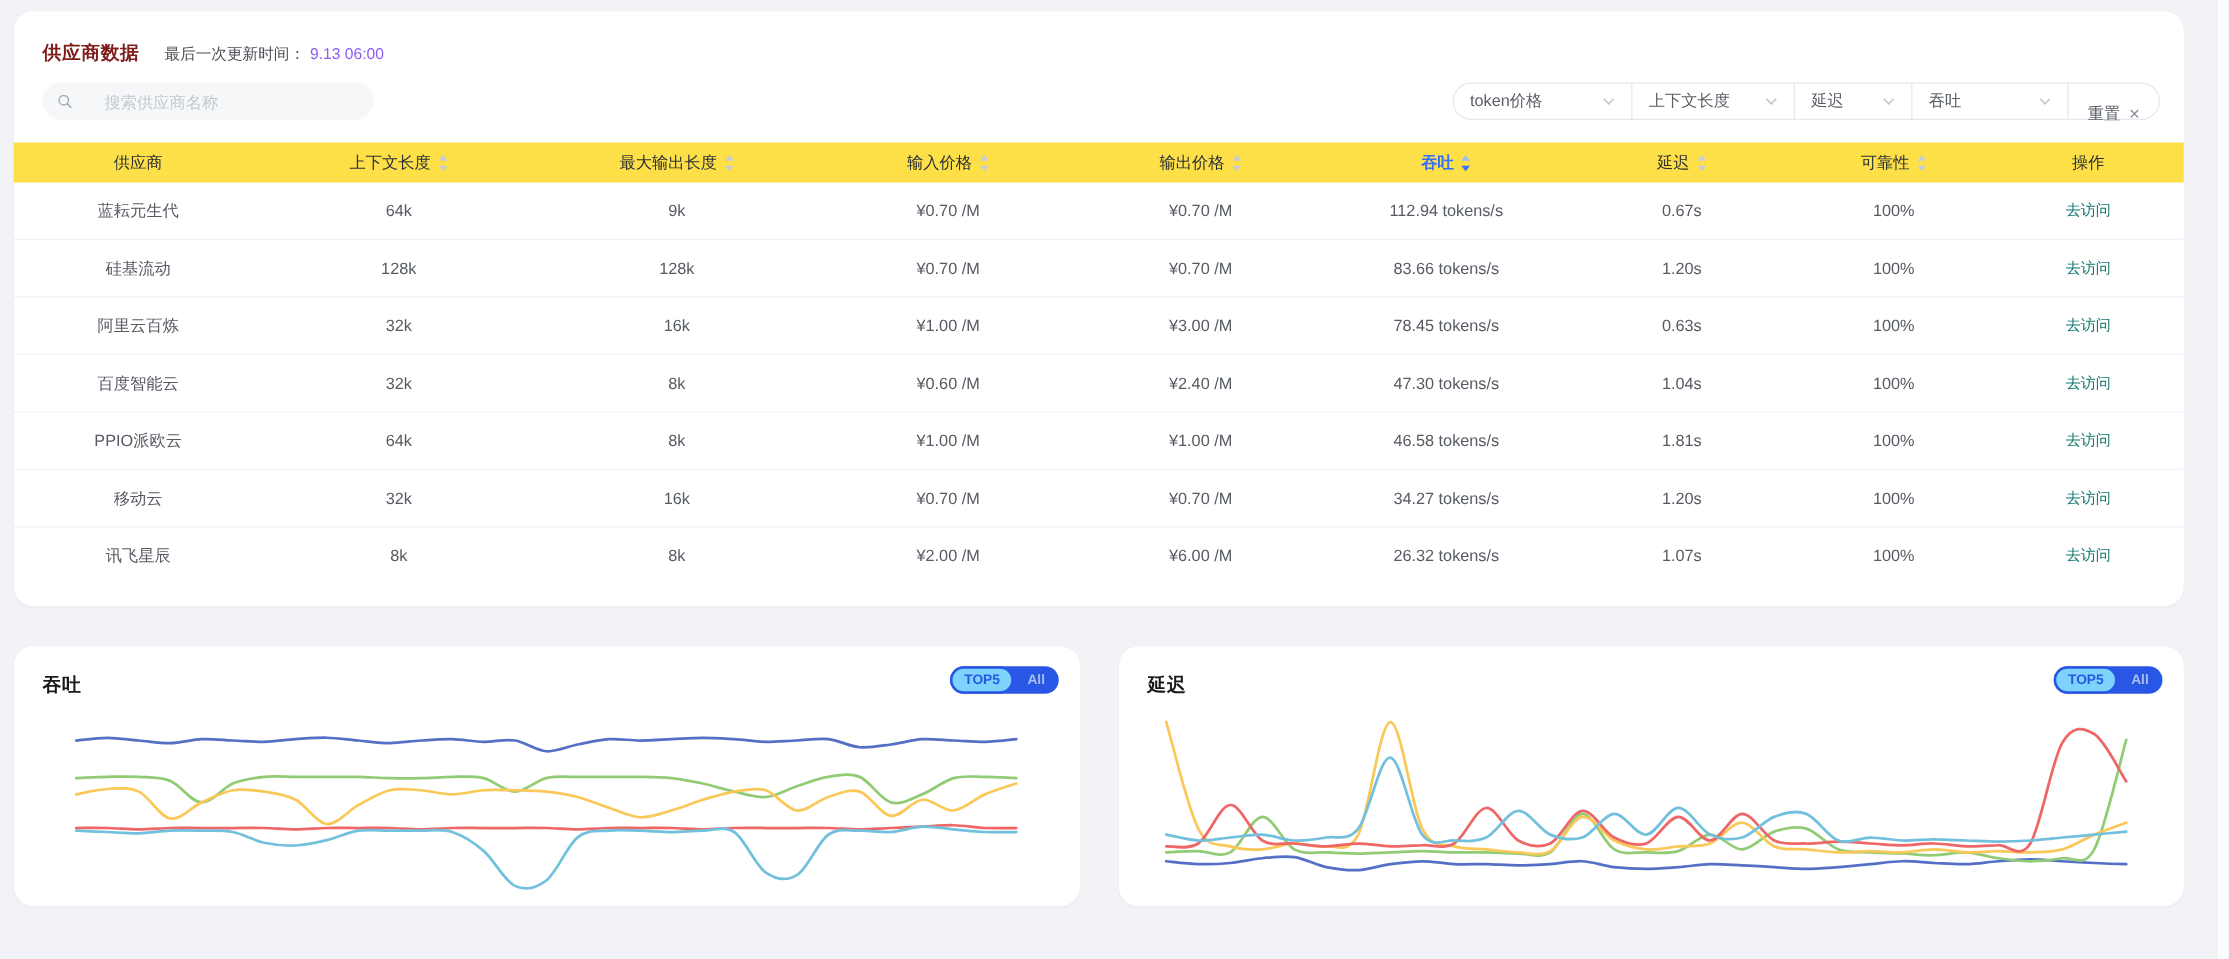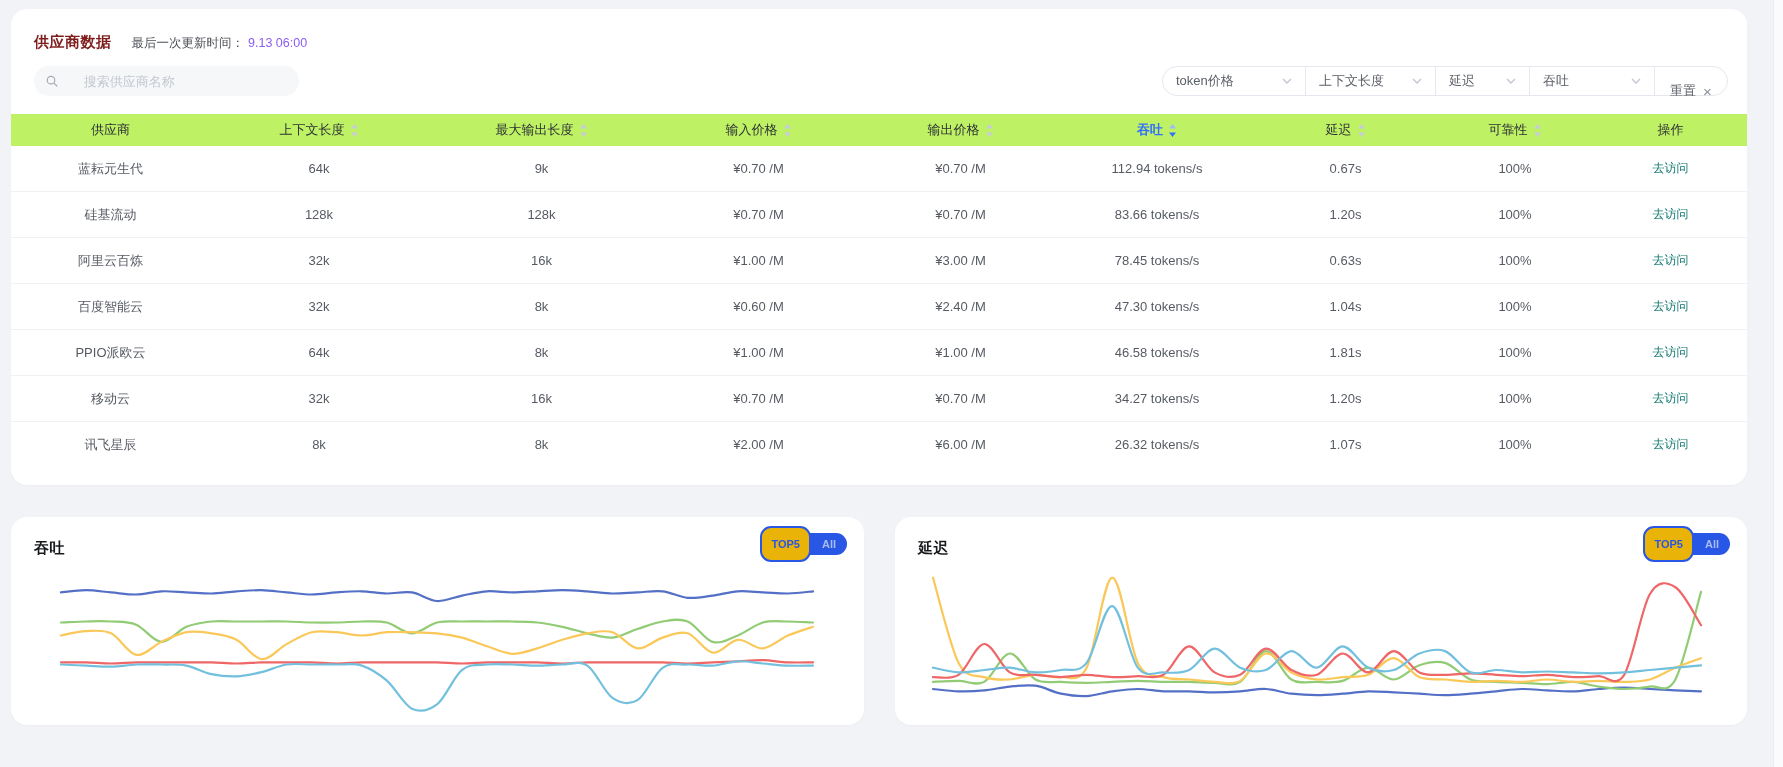--- a/index.html
+++ b/index.html
@@ -32,39 +32,39 @@
   .fseg:last-child{border-right:none;}
   .fseg:nth-child(1){width:143px;}
   .fseg:nth-child(2){width:130px;}
   .fseg:nth-child(3){width:94px;}
   .fseg:nth-child(4){width:125px;}
   .fseg:nth-child(5){width:72px;justify-content:center;margin-top:20px;}
   .flabel{font-size:13px;color:#5a5f66;white-space:nowrap;}
   .reset .flabel{margin-right:7px;}
   .xicon{color:#8a9099;font-size:15px;line-height:1;}
 
-  .thead{position:absolute;left:0;top:105px;width:1736px;height:32px;background:#bef264;
+  .thead{position:absolute;left:0;top:105px;width:1736px;height:32px;background:#fde047;
     display:grid;grid-template-columns:199px 218px 227px 207px 197px 196px 181px 158px 153px;align-items:center;}
   .hcell{display:flex;align-items:center;justify-content:center;gap:5px;font-size:13px;color:#2c3036;font-weight:500;white-space:nowrap;}
   .hcell .s-up,.hcell .s-dn{fill:#c7cdd6;}
   .hcell.active .hlabel{color:#3370ff;font-weight:600;}
   .hcell.active .s-up{fill:#9fbcf5;}
   .hcell.active .s-dn{fill:#3370ff;}
 
   .tbody{position:absolute;left:0;top:137px;width:1736px;}
   .trow{display:grid;grid-template-columns:199px 218px 227px 207px 197px 196px 181px 158px 153px;
     height:45px;align-items:center;border-bottom:1px solid #f0f2f6;}
   .trow:last-child{border-bottom:none;}
   .tcell{text-align:center;font-size:13px;color:#565b63;white-space:nowrap;}
   .visit{color:#0f766e;font-size:12px;cursor:pointer;text-decoration:none;}
 
   .chart-title{position:absolute;left:23px;top:22px;font-size:15px;font-weight:700;color:#17191c;letter-spacing:.5px;}
   .toggle{position:absolute;top:16px;right:17px;height:22px;background:#2957e5;border-radius:11px;
     display:flex;align-items:center;cursor:pointer;}
-  .tg-active{height:36px;box-sizing:border-box;background:#eab308;border:2px solid #2957e5;border-radius:11px;
+  .tg-active{height:22px;box-sizing:border-box;background:#7dd3fc;border:2px solid #2957e5;border-radius:11px;
     display:flex;align-items:center;padding:0 9px;font-size:11px;font-weight:700;color:#2957e5;}
   .tg{padding:0 11px;font-size:11px;font-weight:700;color:#a9bdf2;}
 
   .chart-svg{position:absolute;top:52px;}
   .chart-svg path{fill:none;stroke-width:2.2;stroke-linecap:round;stroke-linejoin:round;}
 
   #scrollbar{position:absolute;right:0;top:0;width:10px;height:767px;background:#fbfbfd;border-left:1px solid #ebedf1;box-sizing:border-box;}
 </style>
 </head>
 <body>

